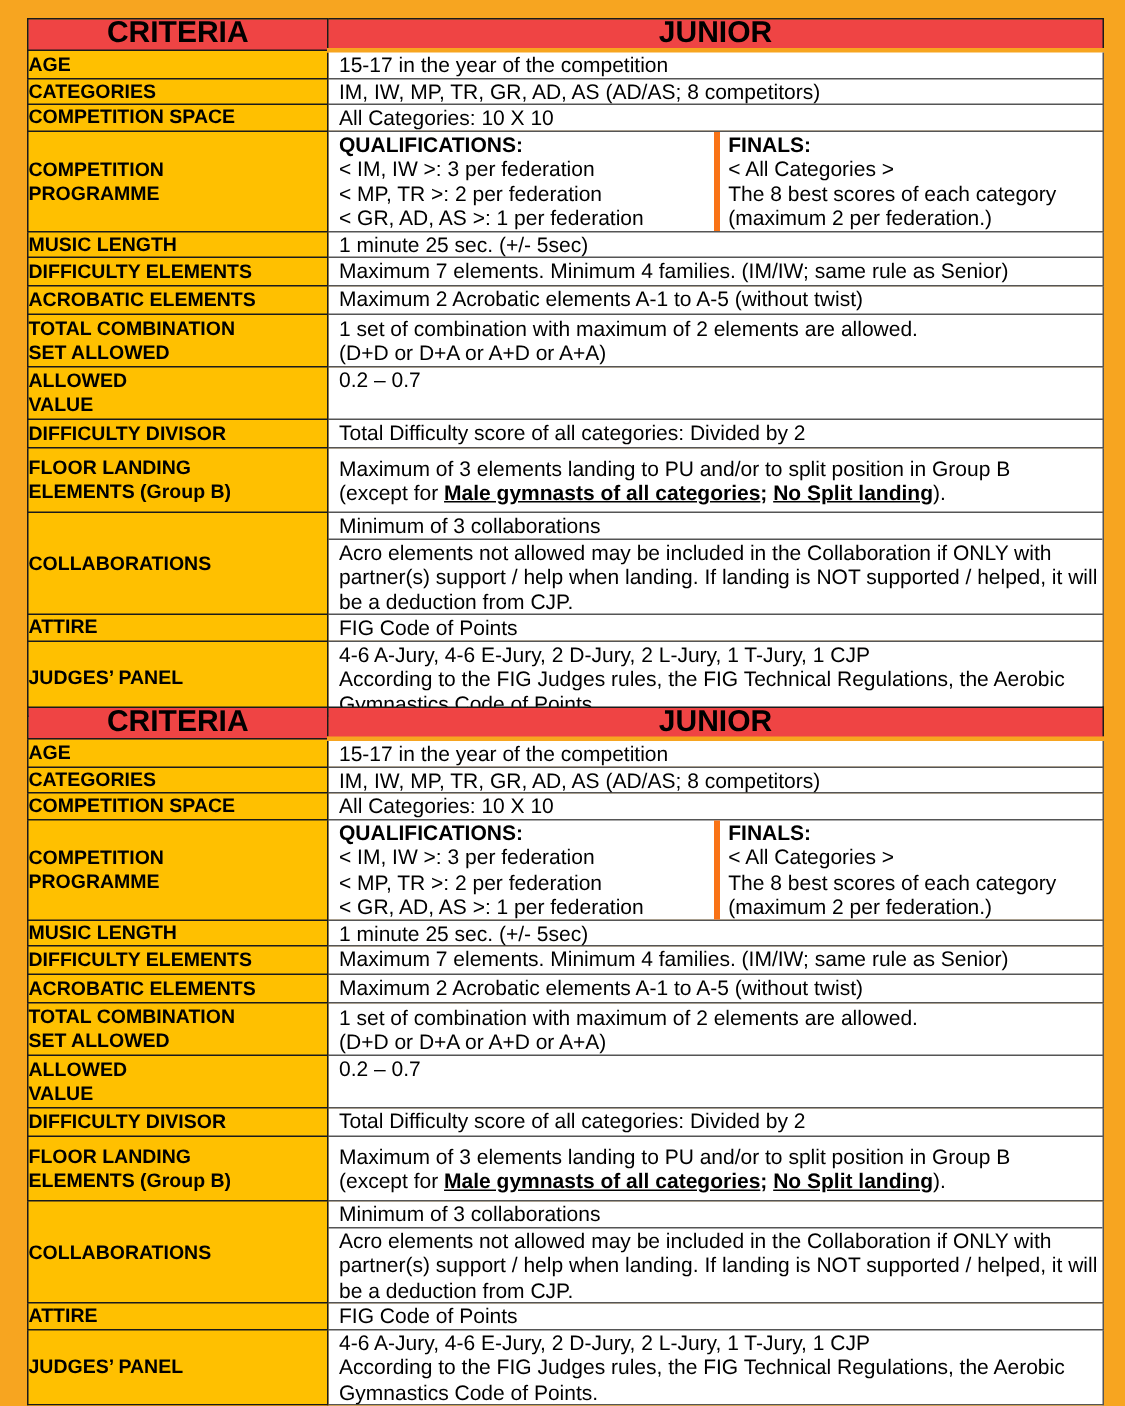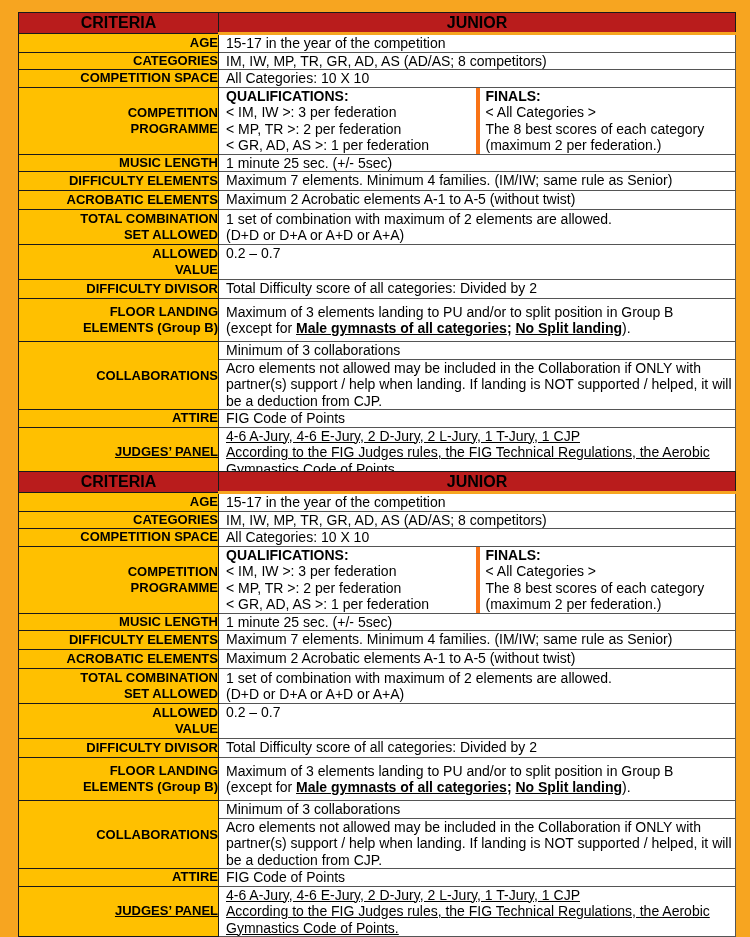--- a/index.html
+++ b/index.html
@@ -25,37 +25,37 @@
   }
   td {
     padding: 0;
     vertical-align: top;
     border: 1px solid #1a1a1a;
   }
   td.label {
     width: 199px;
     background: #FFC000;
     font-weight: bold;
-    text-align: right;
+    text-align: left;
     vertical-align: middle;
     font-size: 13px;
     line-height: 16px;
   }
   td.value {
     background: #fff;
     font-size: 14px;
     line-height: 16.5px;
     padding-left: 7px;
     border-color: #555;
   }
   tr.header td {
-    background: #b91c1c;
+    background: #ef4444;
     font-weight: bold;
     text-align: center;
-    font-size: 16px;
+    font-size: 20px;
     line-height: 19px;
     height: 19px;
     border-color: #1a1a1a;
   }
   tr.header td.junior-cell { border-bottom: 3px solid #F7A520; }
   .split { display: flex; height: 100%; }
   .split > div { flex: 1; padding-left: 0; }
   .split > div.finals { border-left: 4px solid #f97316; padding-left: 6px; }
   .bold { font-weight: bold; }
   .ul { font-weight: bold; text-decoration: underline; }
@@ -64,21 +64,21 @@
   td.value.nopad { padding-left: 0; }
   .r-age td, .r-cat td, .r-space td, .r-music td { height: 16px; }
   .r-diff td, .r-acro td { height: 18px; }
   .r-prog td { height: 66px; }
   .r-combo td { height: 34px; }
   .r-allowed td { height: 34px; margin-top: 46px; }
   .r-divisor td { height: 18px; }
   .r-floor td { height: 42px; }
   .r-collab td { height: 65px; }
   .r-attire td { height: 16px; }
-  .r-judges td { height: 49px; text-decoration: underline; }
+  .r-judges td { height: 49px; }
   .r-floor td.value, .r-judges td.value, .r-combo td.value { vertical-align: middle; }
 </style>
 </head>
 <body>
 
 <div class="block" id="block-1">
   <table>
     <tbody>
         <tr class="header">
       <td class="label-h" style="width: 199px;">CRITERIA</td>

